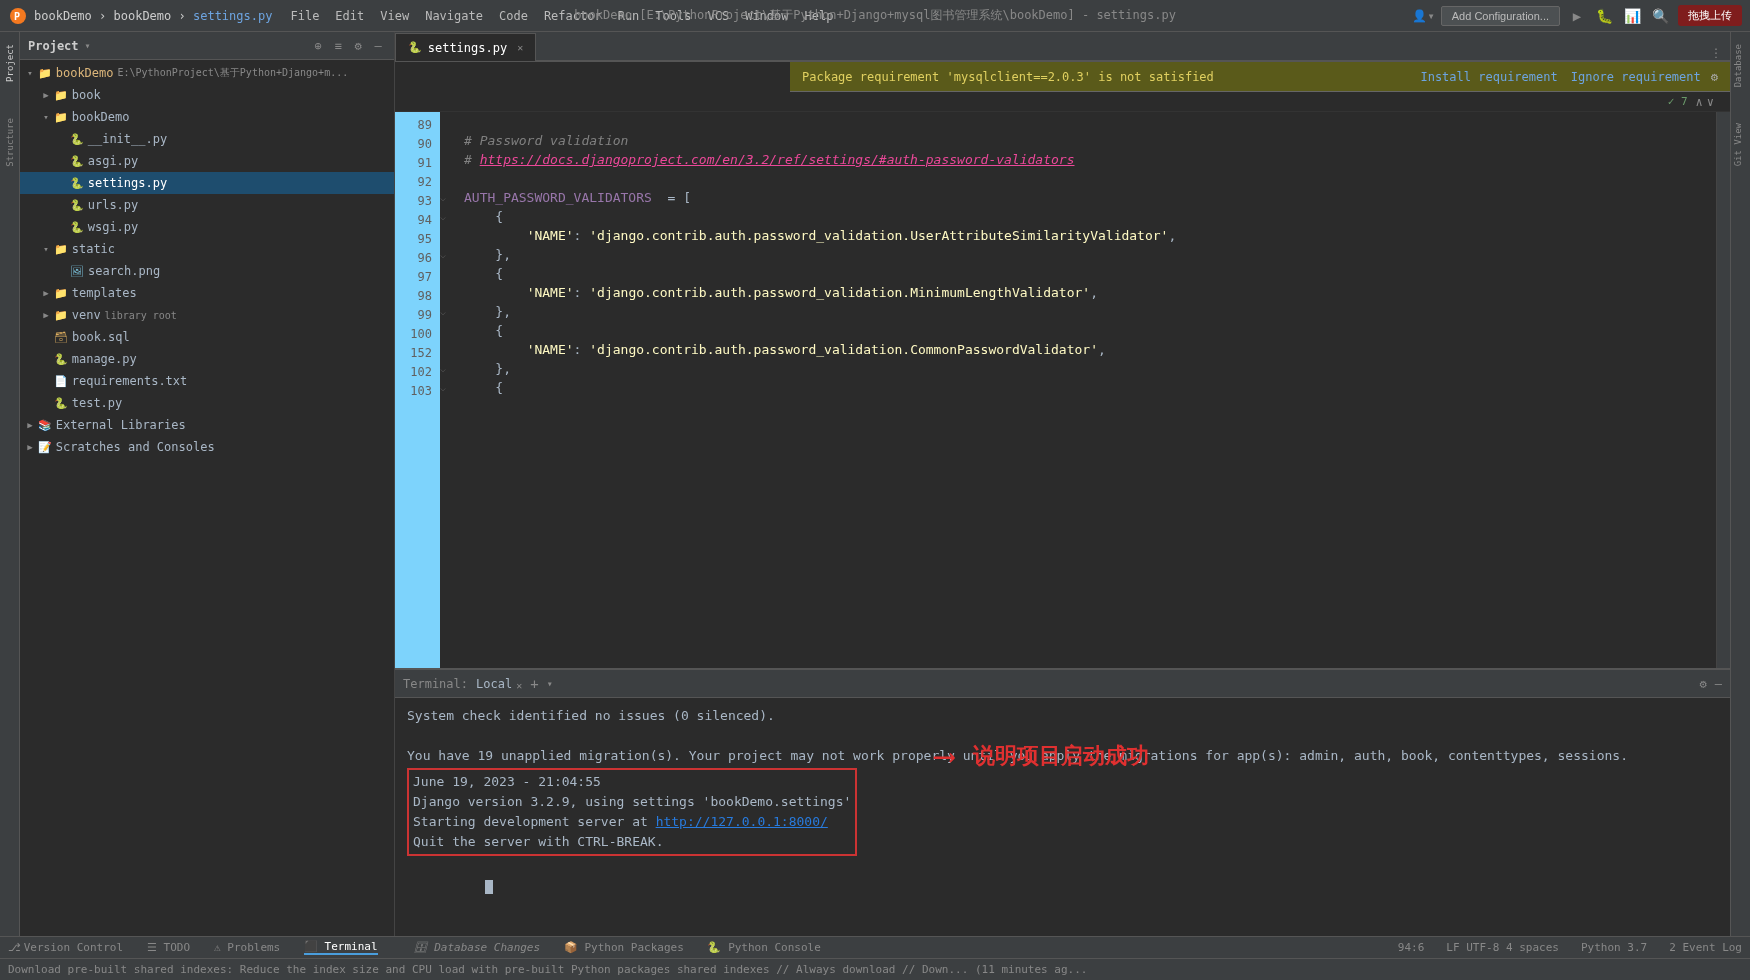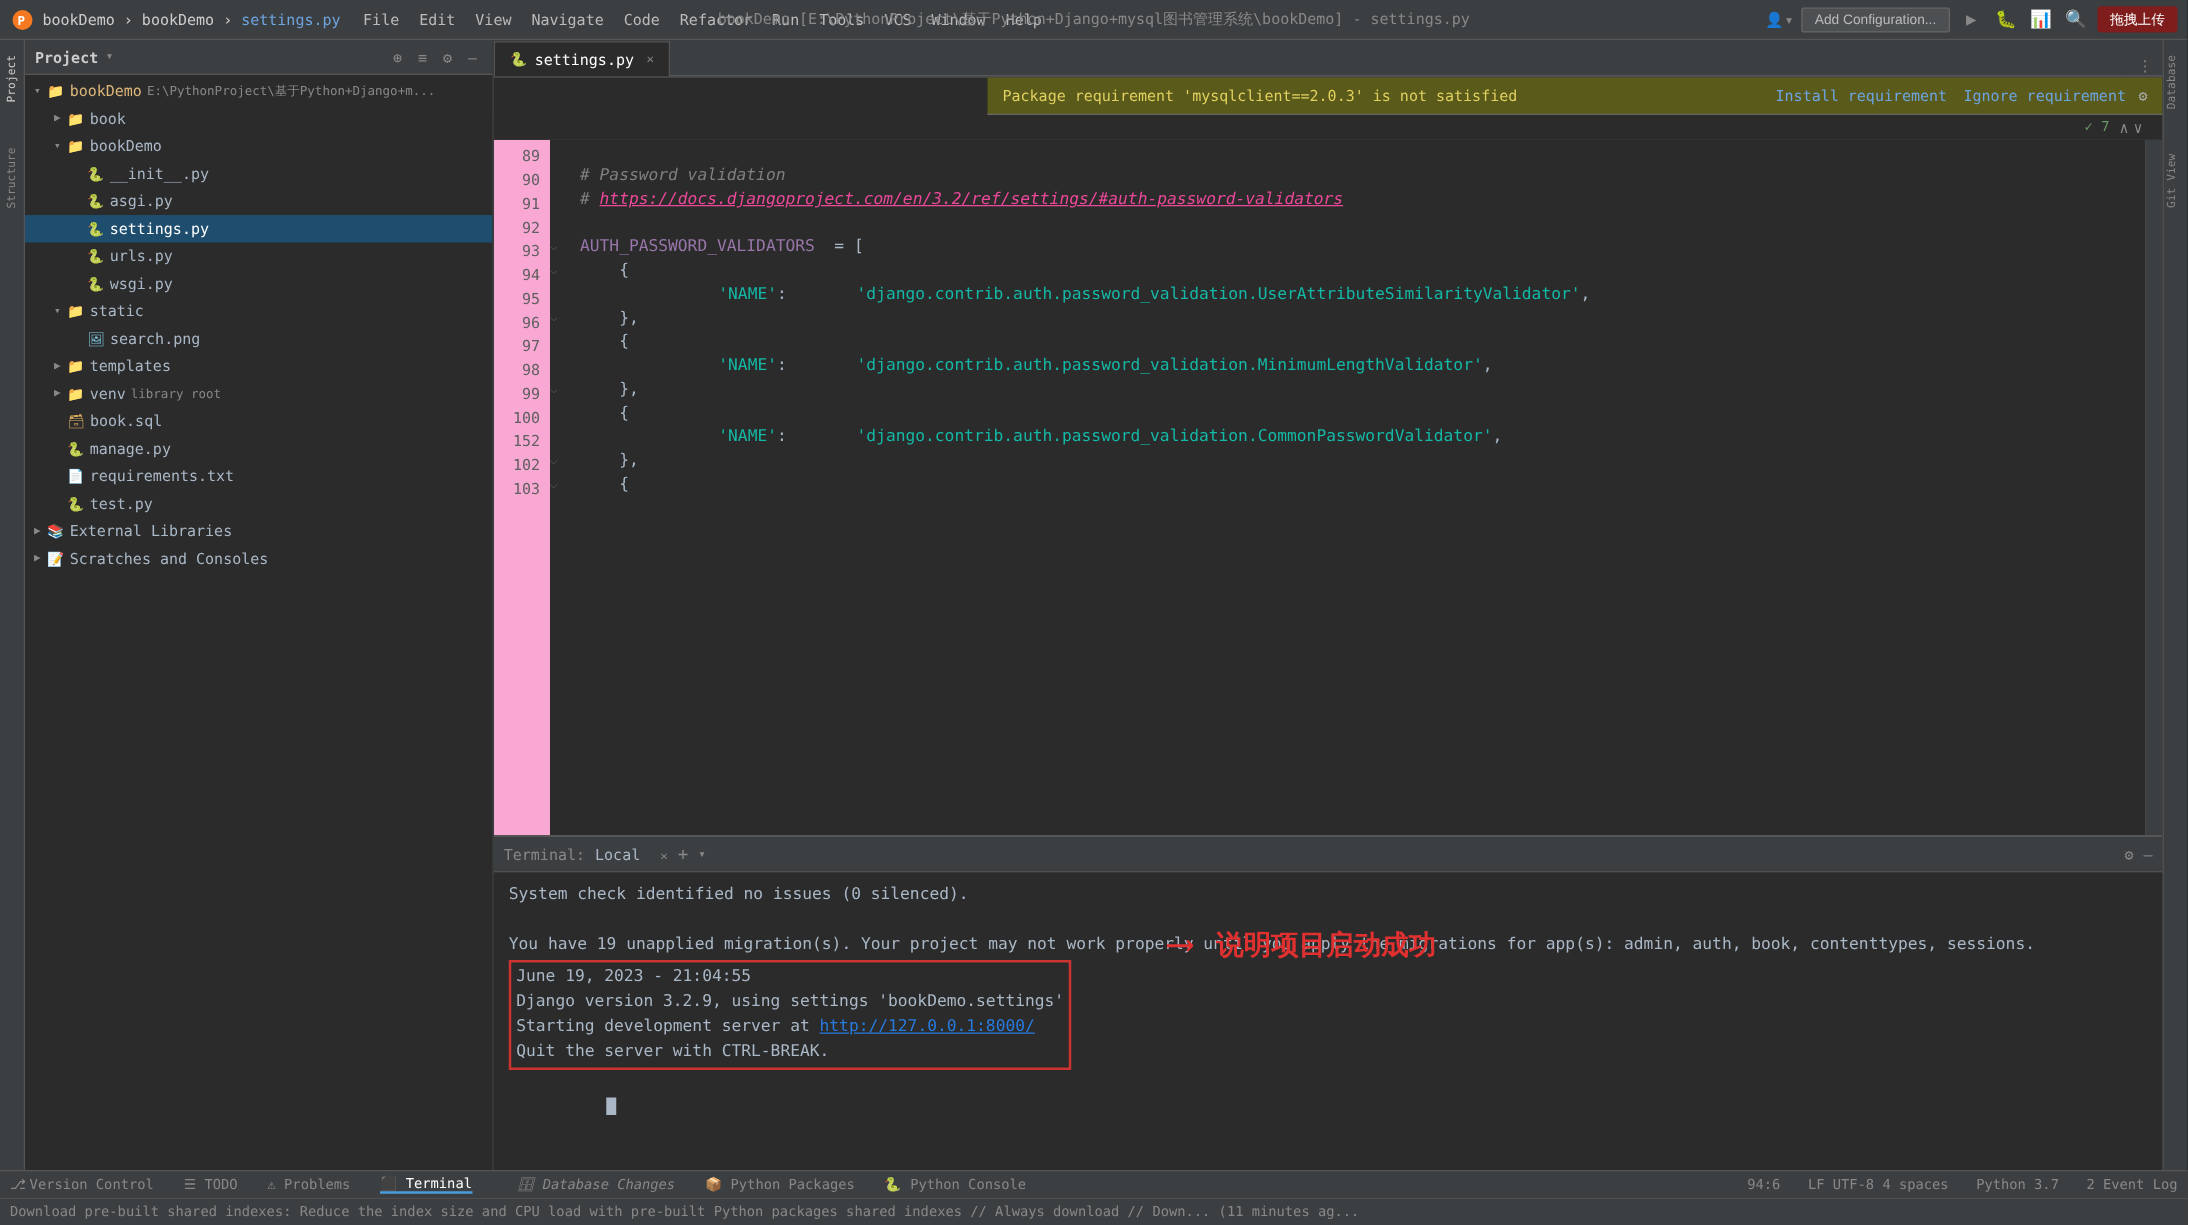--- a/index.html
+++ b/index.html
@@ -56,36 +56,36 @@
     .file-py { color: #6da4e0; }
     .file-txt { color: #a9b7c6; }
     .file-sql { color: #e0b060; }
     .file-png { color: #7ec8e3; }
 
     
     #editor-area { flex: 1; background: #2b2b2b; display: flex; flex-direction: column; }
 
     
     #code-area { flex: 1; display: flex; overflow: hidden; }
-    #line-numbers { width: 45px; background: #f9a8d4; text-align: right; padding: 4px 8px 4px 0; color: #606060; font-size: 12px; line-height: 19px; user-select: none; }
+    #line-numbers { width: 45px; background: #7dd3fc; text-align: right; padding: 4px 8px 4px 0; color: #606060; font-size: 12px; line-height: 19px; user-select: none; }
     #code-content { flex: 1; padding: 4px 8px; overflow: auto; line-height: 19px; font-size: 13px; }
-    .str { color: #14b8a6; margin-left: 48px; }
+    .str { color: #fef9c3; }
     .comment { color: #808080; font-style: italic; }
     .var { color: #a9b7c6; }
     .bracket { color: #a9b7c6; }
     .link { color: #ec4899; text-decoration: underline; }
     .line { white-space: pre; }
 
     
     #right-scrollbar { width: 14px; background: #3c3f41; border-left: 1px solid #555; }
 
     
     #terminal-section { height: 290px; background: #2b2b2b; border-top: 2px solid #555; display: flex; flex-direction: column; }
     #terminal-header { height: 28px; background: #3c3f41; display: flex; align-items: center; padding: 0 8px; gap: 8px; border-bottom: 1px solid #555; }
-    .term-local { display: flex; align-items: flex-end; gap: 16px; }
+    .term-local { display: flex; align-items: flex-end; gap: 4px; }
     .term-close { color: #888; font-size: 10px; cursor: pointer; }
     .term-plus { color: #888; font-size: 14px; cursor: pointer; }
     .term-arrow { color: #888; font-size: 10px; cursor: pointer; }
     .term-header-right { margin-left: auto; display: flex; gap: 8px; }
 
     #terminal-body { flex: 1; padding: 8px 12px; overflow-y: auto; font-family: 'Consolas', monospace; font-size: 13px; color: #a9b7c6; background: #2b2b2b; }
     .term-line { line-height: 20px; white-space: pre-wrap; }
     .term-link { color: #287bde; text-decoration: underline; }
 
     

